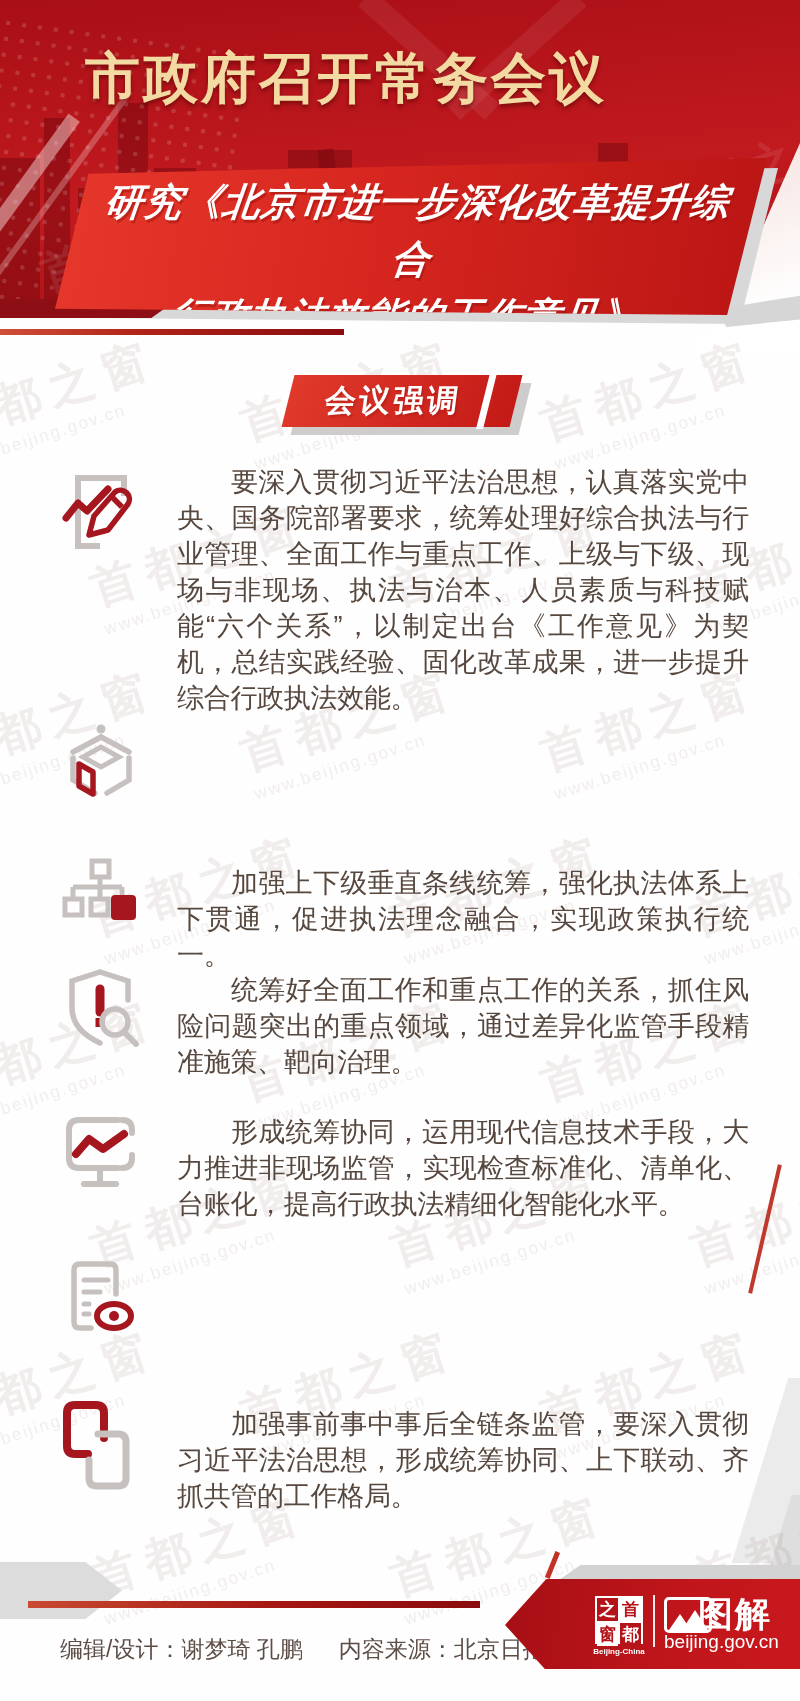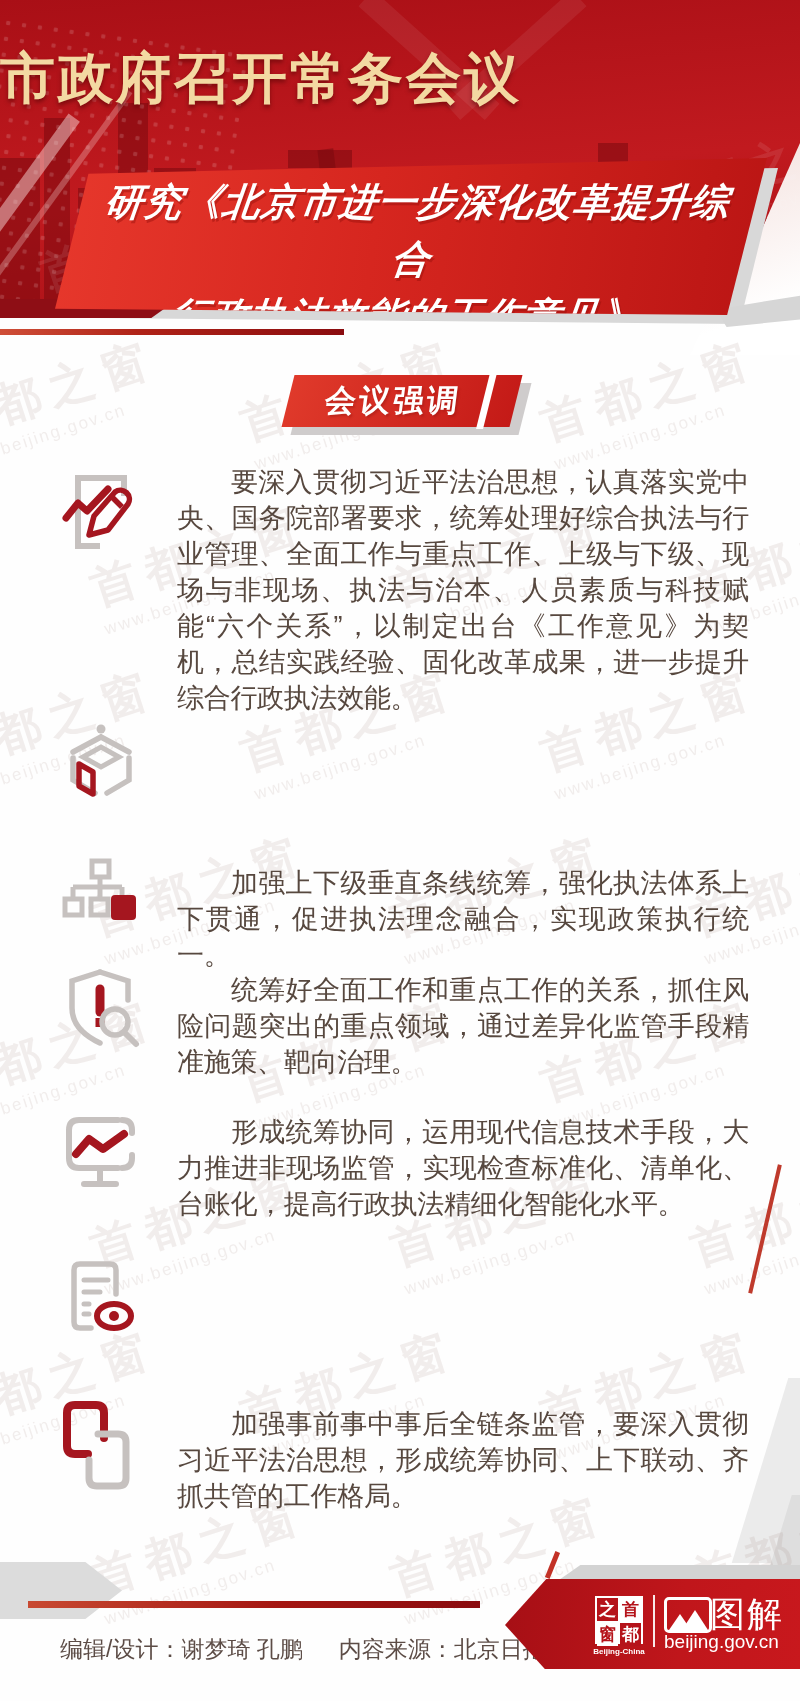--- a/index.html
+++ b/index.html
@@ -14,21 +14,21 @@
   .header{left:0;top:0;width:800px;height:318px;z-index:2;overflow:hidden;
     background:linear-gradient(175deg,#a90f16 0%,#c11a1f 55%,#a50f15 100%);
     clip-path:polygon(0 0,100% 0,100% 45%,90.3% 100%,0 100%);}
   .sky{position:absolute;left:0;bottom:0;width:100%;height:250px;}
   .sky div{position:absolute;bottom:0;background:rgba(122,9,15,.55);}
   .dots{position:absolute;left:-20px;top:30px;width:250px;height:290px;opacity:.5;
     background-image:radial-gradient(rgba(255,255,255,.30) 2px,transparent 2.6px);
     background-size:16px 16px;transform:rotate(8deg);}
   .streak{position:absolute;background:rgba(255,236,233,.45);}
   .vbar{position:absolute;background:rgba(255,255,255,.07);}
-  .h-title{left:0;top:42px;width:692px;text-align:left;font-size:55px;font-weight:bold;
+  .h-title{left:0;top:42px;width:692px;text-align:center;font-size:55px;font-weight:bold;
     color:#f3d9a2;font-family:"DejaVu Serif",serif;letter-spacing:3px;
     text-shadow:0 3px 4px rgba(70,0,0,.5);}
   .h-date{left:0;top:110px;width:800px;text-align:center;font-size:47px;font-weight:bold;
     color:#efd395;font-family:"DejaVu Serif",serif;letter-spacing:2px;
     text-shadow:0 3px 4px rgba(70,0,0,.5);}
 
   
   .banner-shadow{left:66px;top:168px;width:712px;height:156px;background:#d8d8d8;z-index:3;
     clip-path:polygon(4.9% 9%,100% 0,94.6% 100%,0 96%);}
   .banner{left:55px;top:158px;width:712px;height:157px;z-index:4;
@@ -92,21 +92,21 @@
   .seal-cap{position:absolute;left:80px;top:68px;width:68px;text-align:center;font-size:8px;
     color:#fff;font-weight:bold;}
   .logo-div{position:absolute;left:148px;top:16px;width:2px;height:52px;
     background:rgba(255,255,255,.9);}
   .pic-icon{position:absolute;left:159px;top:18px;width:42px;height:30px;border:3px solid #fff;
     border-radius:5px;overflow:hidden;}
   .pic-icon .m1{position:absolute;left:2px;bottom:0;width:22px;height:16px;background:#fff;
     clip-path:polygon(50% 0,100% 100%,0 100%);}
   .pic-icon .m2{position:absolute;left:15px;bottom:0;width:26px;height:20px;background:#fff;
     clip-path:polygon(50% 0,100% 100%,0 100%);}
-  .brand{position:absolute;left:205px;top:12px;font-size:35px;font-weight:normal;color:#fff;
+  .brand{position:absolute;left:193px;top:12px;font-size:35px;font-weight:bold;color:#fff;
     letter-spacing:2px;}
   .site{position:absolute;left:159px;top:52px;font-size:19px;color:#fff;}
 
   
   .wm{position:absolute;transform:rotate(-18deg);pointer-events:none;white-space:nowrap;}
   .wm .l1{font-size:46px;font-weight:bold;letter-spacing:10px;font-family:"DejaVu Serif",serif;}
   .wm .l2{font-size:17px;letter-spacing:2px;}
   .wm.body-wm{color:rgba(140,100,90,.11);z-index:1;}
   .wm.head-wm{color:rgba(255,255,255,.09);z-index:2;}
 </style>

